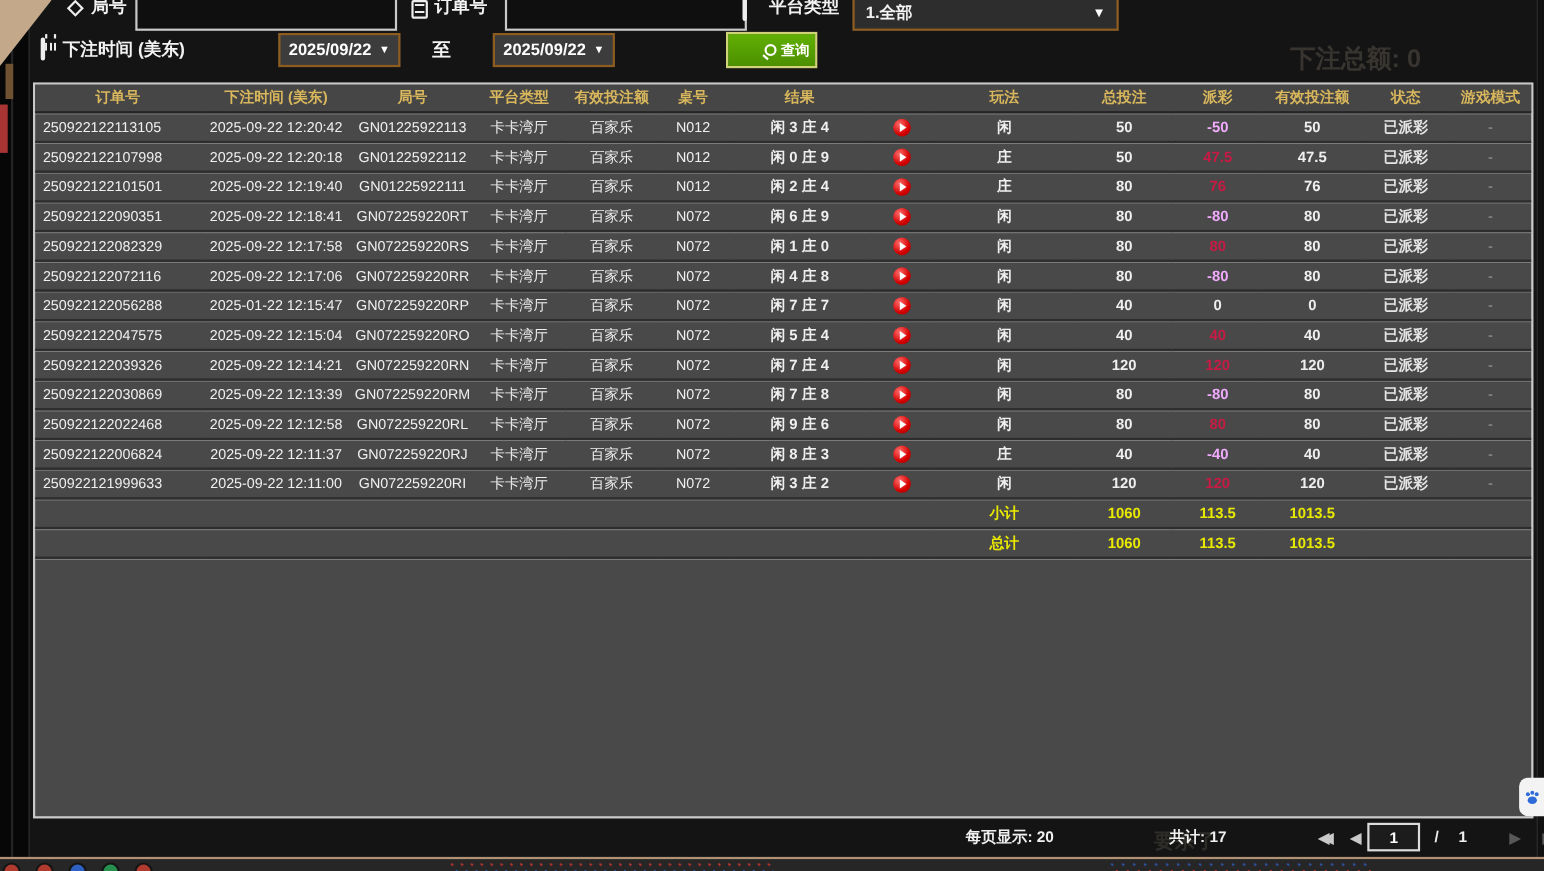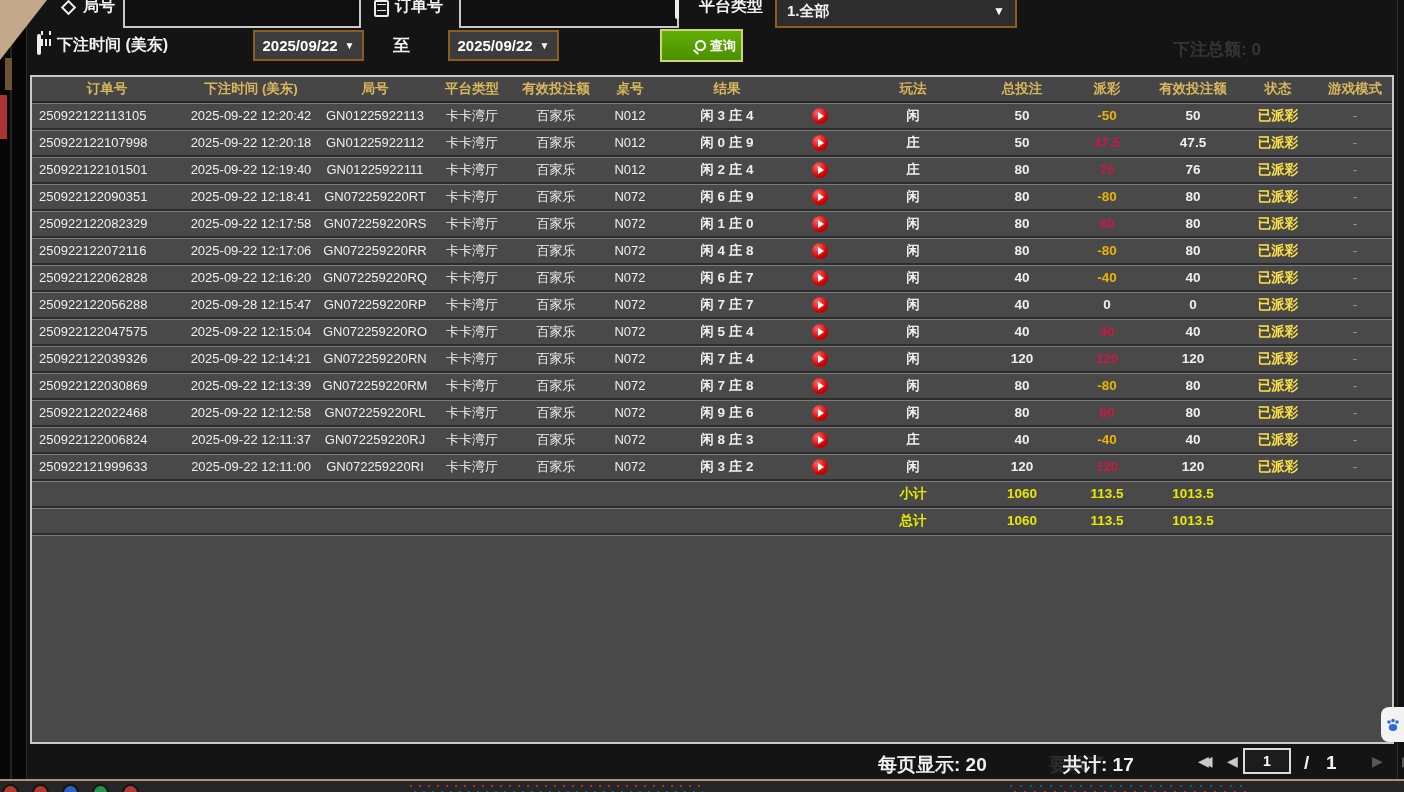--- a/index.html
+++ b/index.html
@@ -58,34 +58,34 @@
   
   #table-wrap{left:30px;top:75px;width:1364px;height:669px;border:2px solid #c9c9c9;background:#494949;z-index:12;}
   table{border-collapse:collapse;table-layout:fixed;width:1360px;}
   th{height:25px;color:#d9b75c;font-size:13.5px;font-weight:bold;background:#464646;
      border-bottom:2px solid #252525;padding:0;}
   td{height:27px;color:#efefef;font-size:13.5px;font-weight:bold;text-align:center;padding:0;
      border-bottom:2px solid #2d2d2d;box-shadow:inset 0 1px 0 rgba(255,255,255,.28);white-space:nowrap;overflow:hidden;}
   td.left{text-align:left;padding-left:7px;font-weight:normal;font-size:13px;}
   td.timec{font-weight:normal;font-size:13px;}
   td.pos{color:#c81a44;}
-  td.neg{color:#eab308;}
+  td.neg{color:#f0abfc;}
   td.zero{color:#efefef;}
-  td.status{color:#fde047;}
+  td.status{color:#e5e5e5;}
   td.mode{color:#9a9a9a;font-weight:normal;}
   tr.summary td{color:#e9e900;}
   .play-btn{display:inline-block;width:16px;height:16px;border-radius:50%;vertical-align:middle;
     background:radial-gradient(circle at 35% 30%,#ff6b6b,#d40000 60%,#9c0000);position:relative;cursor:pointer;}
   .play-btn::after{content:"";position:absolute;left:6px;top:4px;border-left:6px solid #fff;
     border-top:4px solid #0000;border-bottom:4px solid #0000;}
   #table-filler{height:147px;box-shadow:inset 0 1px 0 rgba(255,255,255,.28);}
 
   
   #pagebar{left:30px;top:744px;width:1364px;height:36px;z-index:12;}
-  #pagebar .ptext{position:absolute;top:8px;color:#f0f0f0;font-size:19px;font-weight:bold;}
+  #pagebar .ptext{position:absolute;top:8px;color:#f0f0f0;font-size:14px;font-weight:bold;}
   .pgbtn{position:absolute;top:9px;font-size:14px;cursor:pointer;}
   .pgbtn.lit{color:#c9c9c9;}
   .pgbtn.dim{color:#585858;}
   .dbl{letter-spacing:-7px;padding-right:7px;display:inline-block;}
   #page-input{position:absolute;left:1213px;top:4px;width:48px;height:26px;background:#1c1c1c;
     border:2px solid #dcdcdc;color:#fff;font-weight:bold;font-size:14px;text-align:center;}
 
   
   #paw-btn{left:1381px;top:707px;width:23px;height:35px;background:#f3f3f3;border-radius:8px 0 0 8px;
     z-index:50;display:flex;align-items:center;justify-content:center;cursor:pointer;}
@@ -105,21 +105,21 @@
   <span class="bead" style="left:62px;background:#2e60c1;"></span>
   <span class="bead" style="left:92px;background:#27904f;"></span>
   <span class="bead" style="left:122px;background:#b03a2e;"></span>
   <div id="dots1"></div>
   <div id="dots2"></div>
 </div>
 
 <div class="abs" id="dialog">
 
   
-  <div class="abs faint" style="left:1146px;top:38px;font-size:17px;opacity:.75;">下注总额: 0</div>
+  <div class="abs faint" style="left:1146px;top:38px;font-size:23px;opacity:.75;">下注总额: 0</div>
   <div class="abs faint" style="left:1022px;top:752px;font-size:19px;opacity:.55;">要杀了</div>
 
   
   <span class="abs icon-tag"></span>
   <div class="abs flabel" style="left:56px;top:-4px;">局号</div>
   <input class="abs tbox qinput" style="left: 96px; top: -6px; width: 238px; height: 34px;" id="round-input" value="">
   <span class="abs icon-list" style="left:347px;top:0;"></span>
   <div class="abs flabel" style="left:368px;top:-4px;">订单号</div>
   <input class="abs tbox qinput" style="left: 432px; top: -6px; width: 220px; height: 34px;" id="order-input" value="">
   <span class="abs icon-platform" style="left:648px;top:0;"></span>
@@ -275,38 +275,22 @@
           <td>闲 4 庄 8</td>
           <td><span class="play-btn"></span></td>
           <td>闲</td>
           <td>80</td>
           <td class="neg">-80</td>
           <td>80</td>
           <td class="status">已派彩</td>
           <td class="mode">-</td>
         </tr>
         <tr>
-          <td class="left">250922122062828</td>
-          <td class="timec">2025-09-22 12:16:20</td>
-          <td class="timec">GN072259220RQ</td>
-          <td class="timec">卡卡湾厅</td>
-          <td class="timec">百家乐</td>
-          <td class="timec">N072</td>
-          <td>闲 6 庄 7</td>
-          <td><span class="play-btn"></span></td>
-          <td>闲</td>
-          <td>40</td>
-          <td class="neg">-40</td>
-          <td>40</td>
-          <td class="status">已派彩</td>
-          <td class="mode">-</td>
-        </tr>
-        <tr>
           <td class="left">250922122056288</td>
-          <td class="timec">2025-09-28 12:15:47</td>
+          <td class="timec">2025-01-22 12:15:47</td>
           <td class="timec">GN072259220RP</td>
           <td class="timec">卡卡湾厅</td>
           <td class="timec">百家乐</td>
           <td class="timec">N072</td>
           <td>闲 7 庄 7</td>
           <td><span class="play-btn"></span></td>
           <td>闲</td>
           <td>40</td>
           <td class="zero">0</td>
           <td>0</td>

